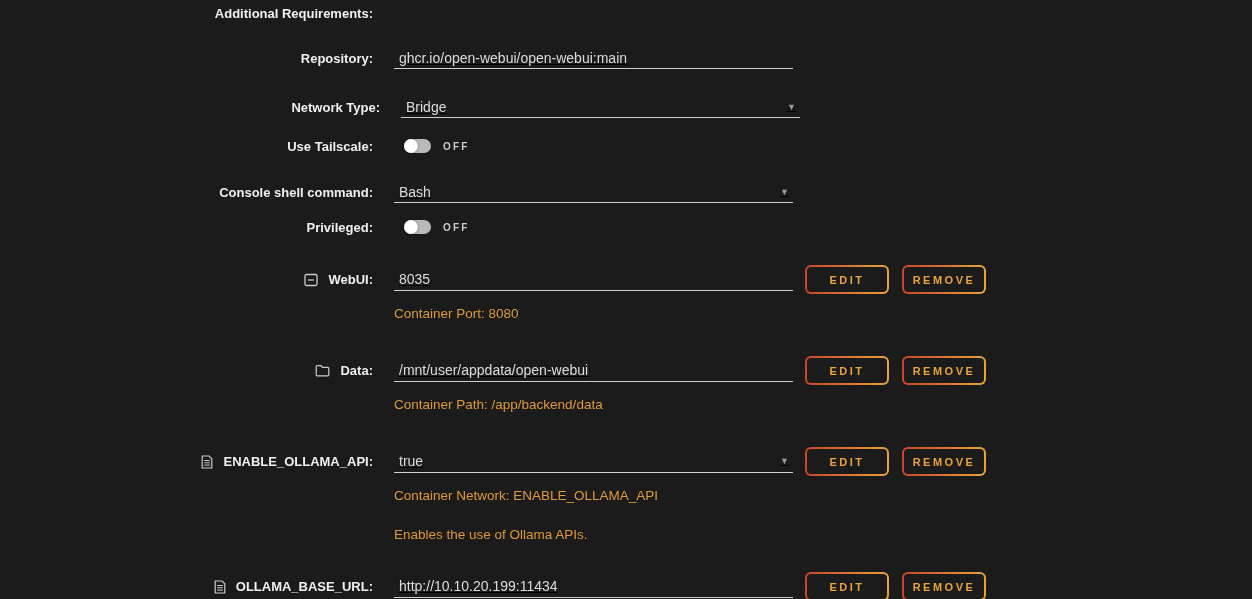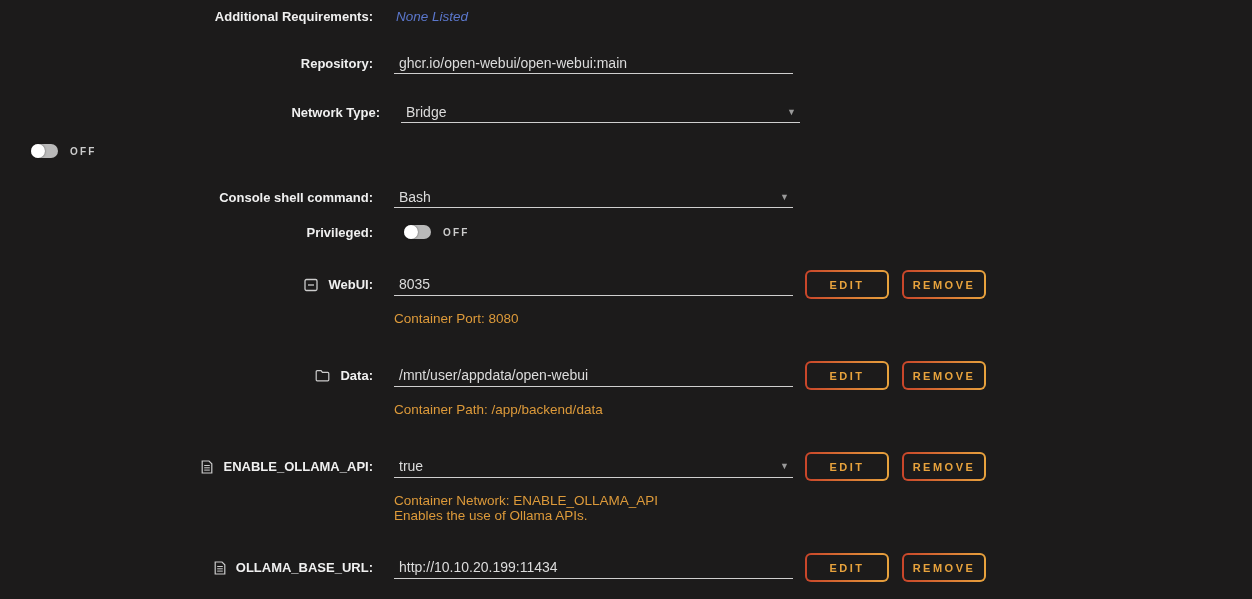--- a/index.html
+++ b/index.html
@@ -21,21 +21,21 @@
     color: #f0f0f0; font-size: 13px; font-weight: bold;
     white-space: nowrap;
   }
   .icon { display: inline-flex; flex: none; }
 
   .value-cell {
     width: 399px; flex: none; margin-left: 21px;
     display: flex; align-items: center; position: relative;
     height: 22px;
   }
-  .underlined { border-bottom: 1px solid #cfcfcf; }
+  .underlined { border-bottom: 1px solid #cfcfcf; text-decoration: underline; }
   .value-cell input {
     background: transparent; border: none; outline: none;
     color: #dcdcdc; font-size: 14px; font-family: "Liberation Sans", sans-serif;
     width: 100%; padding-left: 5px;
   }
   .select-box { width: 100%; display: flex; align-items: center; justify-content: space-between; cursor: default; gap: 47px; }
   .select-box .sel-text { color: #dcdcdc; font-size: 14px; padding-left: 5px; }
   .caret { color: #9a9a9a; font-size: 9px; padding-right: 4px; }
 
   .static-cell { height: 20px; }
@@ -67,42 +67,39 @@
     display: flex; align-items: center; justify-content: center;
     width: 80px; height: 25px;
     background: #1c1b1b; border-radius: 4px;
     color: #e8a33d; font-size: 11px; font-weight: bold; letter-spacing: 2.5px;
   }
 
   .help-line {
     margin-left: 394px; margin-top: 12px;
     color: #dd9a3a; font-size: 13.5px;
   }
-  .help-line + .help-line { margin-top: 0; }
+  .help-line + .help-line { margin-top: 24px; }
 
   
   .mb26 { margin-bottom: 26px; }
   .mb27 { margin-bottom: 27px; }
   .mb20 { margin-bottom: 20px; padding-left: 7px; }
   .mb16 { margin-bottom: 16px; }
   .mb30 { margin-bottom: 30px; }
   .mb35 { margin-bottom: 35px; }
 </style>
 </head>
 <body>
 
 <div class="form">
 
   <div class="row mb26">
     <div class="label-cell">
       <label>Additional Requirements:</label>
     </div>
-    <div class="value-cell static-cell">
-      <span class="link-italic">None Listed</span>
-    </div>
   </div>
 
   <div class="row mb27">
     <div class="label-cell">
       <label>Repository:</label>
     </div>
     <div class="value-cell underlined">
       <input type="text" value="ghcr.io/open-webui/open-webui:main" style="">
     </div>
   </div>
@@ -113,20 +110,23 @@
     </div>
     <div class="value-cell underlined select-wrap">
       <div class="select-box">
         <span class="sel-text">Bridge</span>
         <span class="caret">▼</span>
       </div>
     </div>
   </div>
 
   <div class="row mb27">
+    <div class="label-cell">
+      <label>Use Tailscale:</label>
+    </div>
     <div class="value-cell toggle-cell">
       <div class="toggle">
           <div class="knob"></div>
         </div>
       <span class="off-label">OFF</span>
     </div>
   </div>
 
   <div class="row mb16">
     <div class="label-cell">

